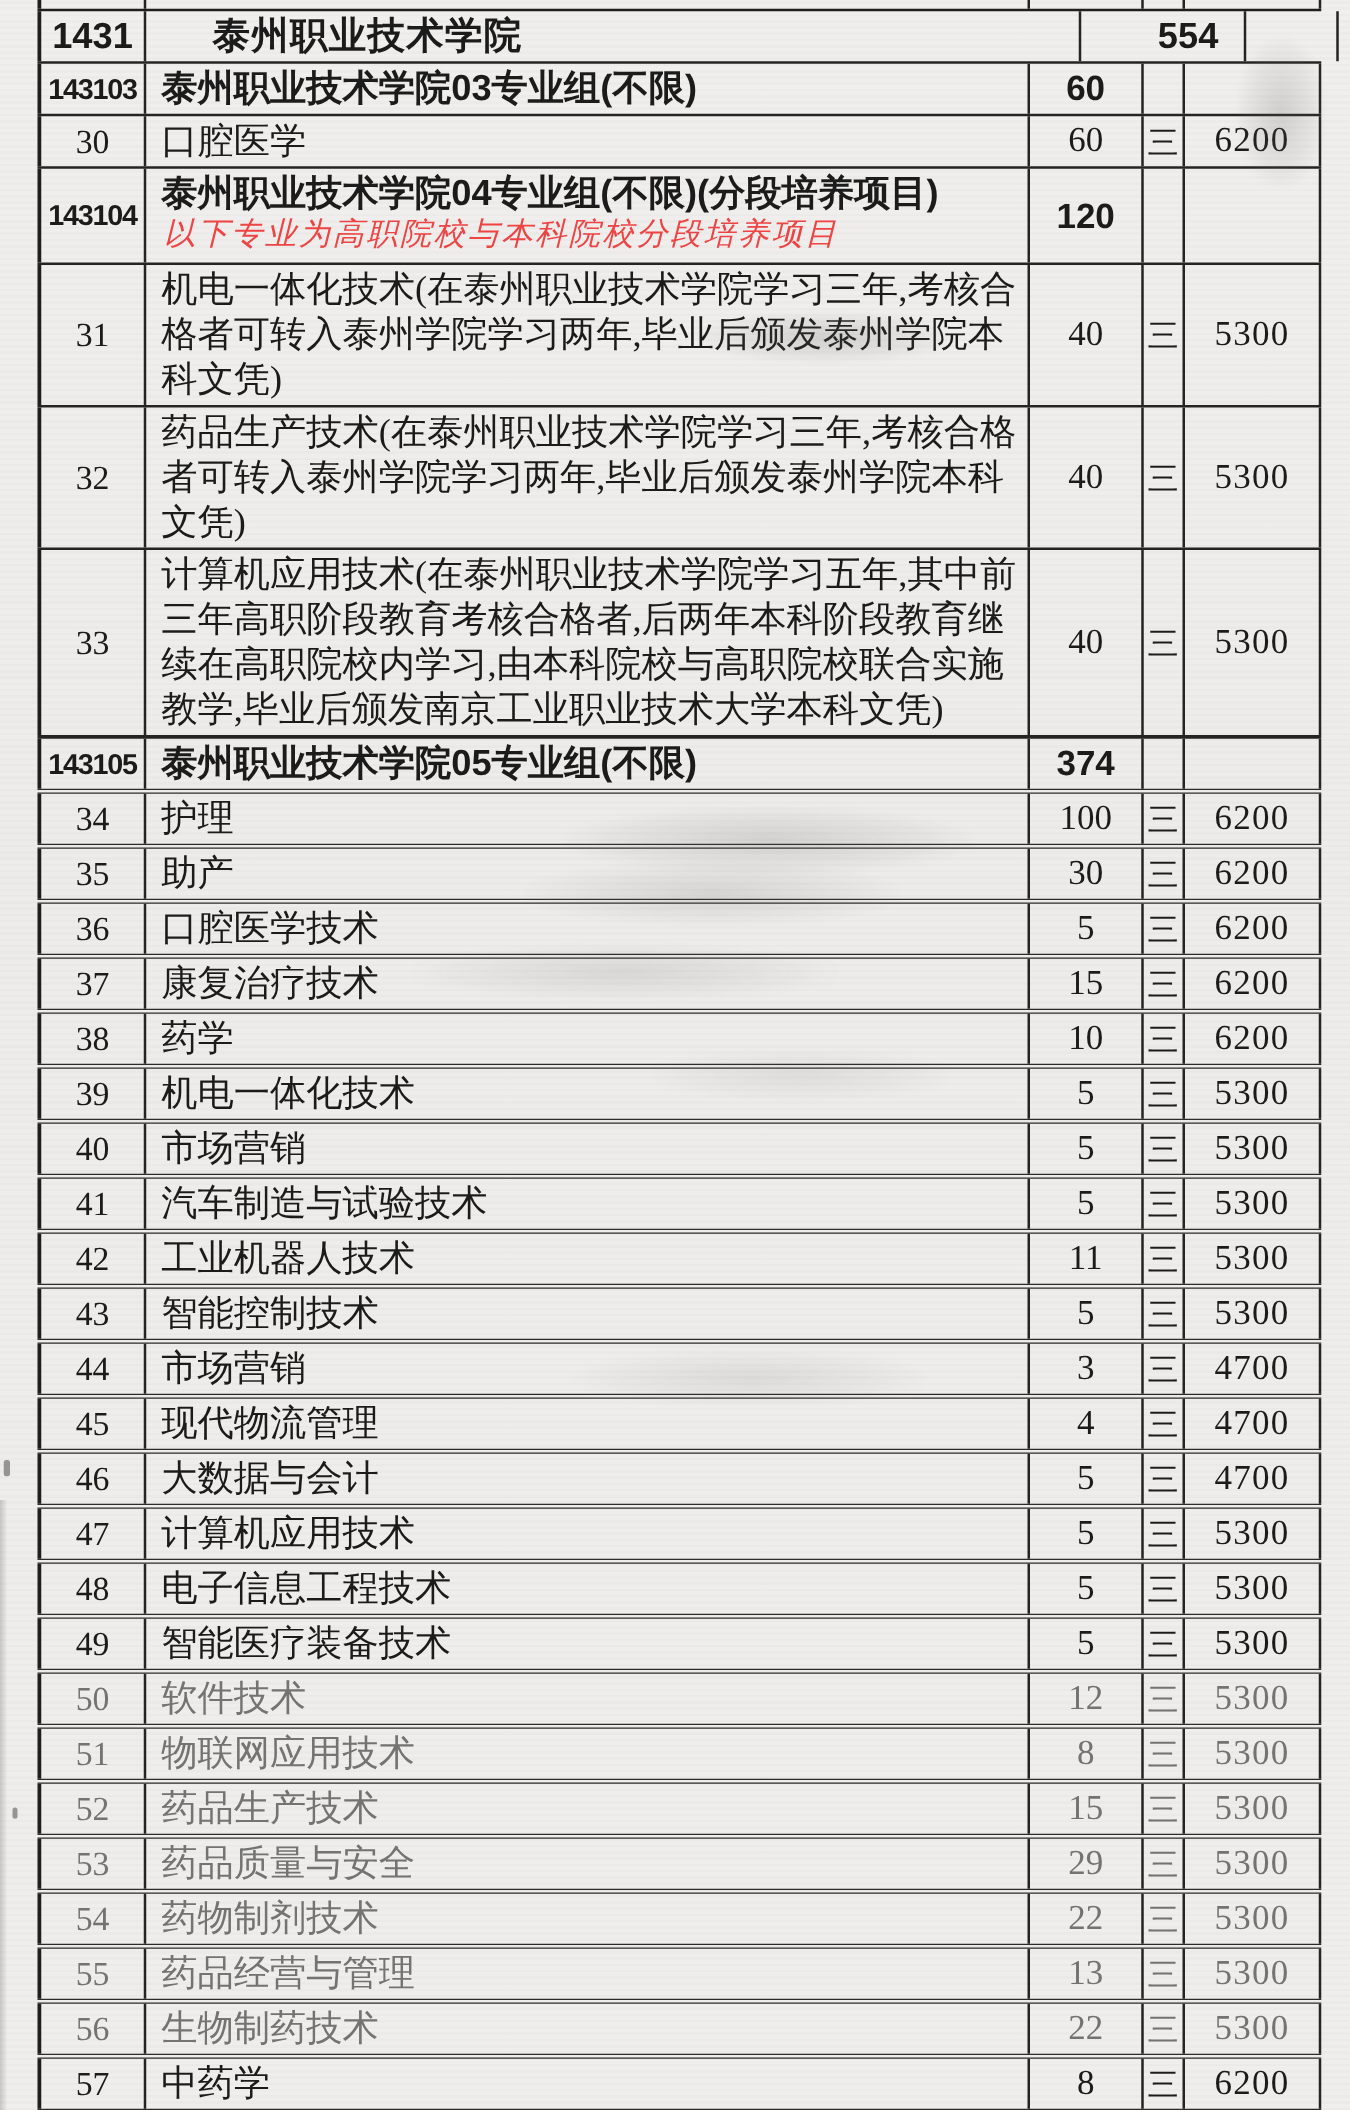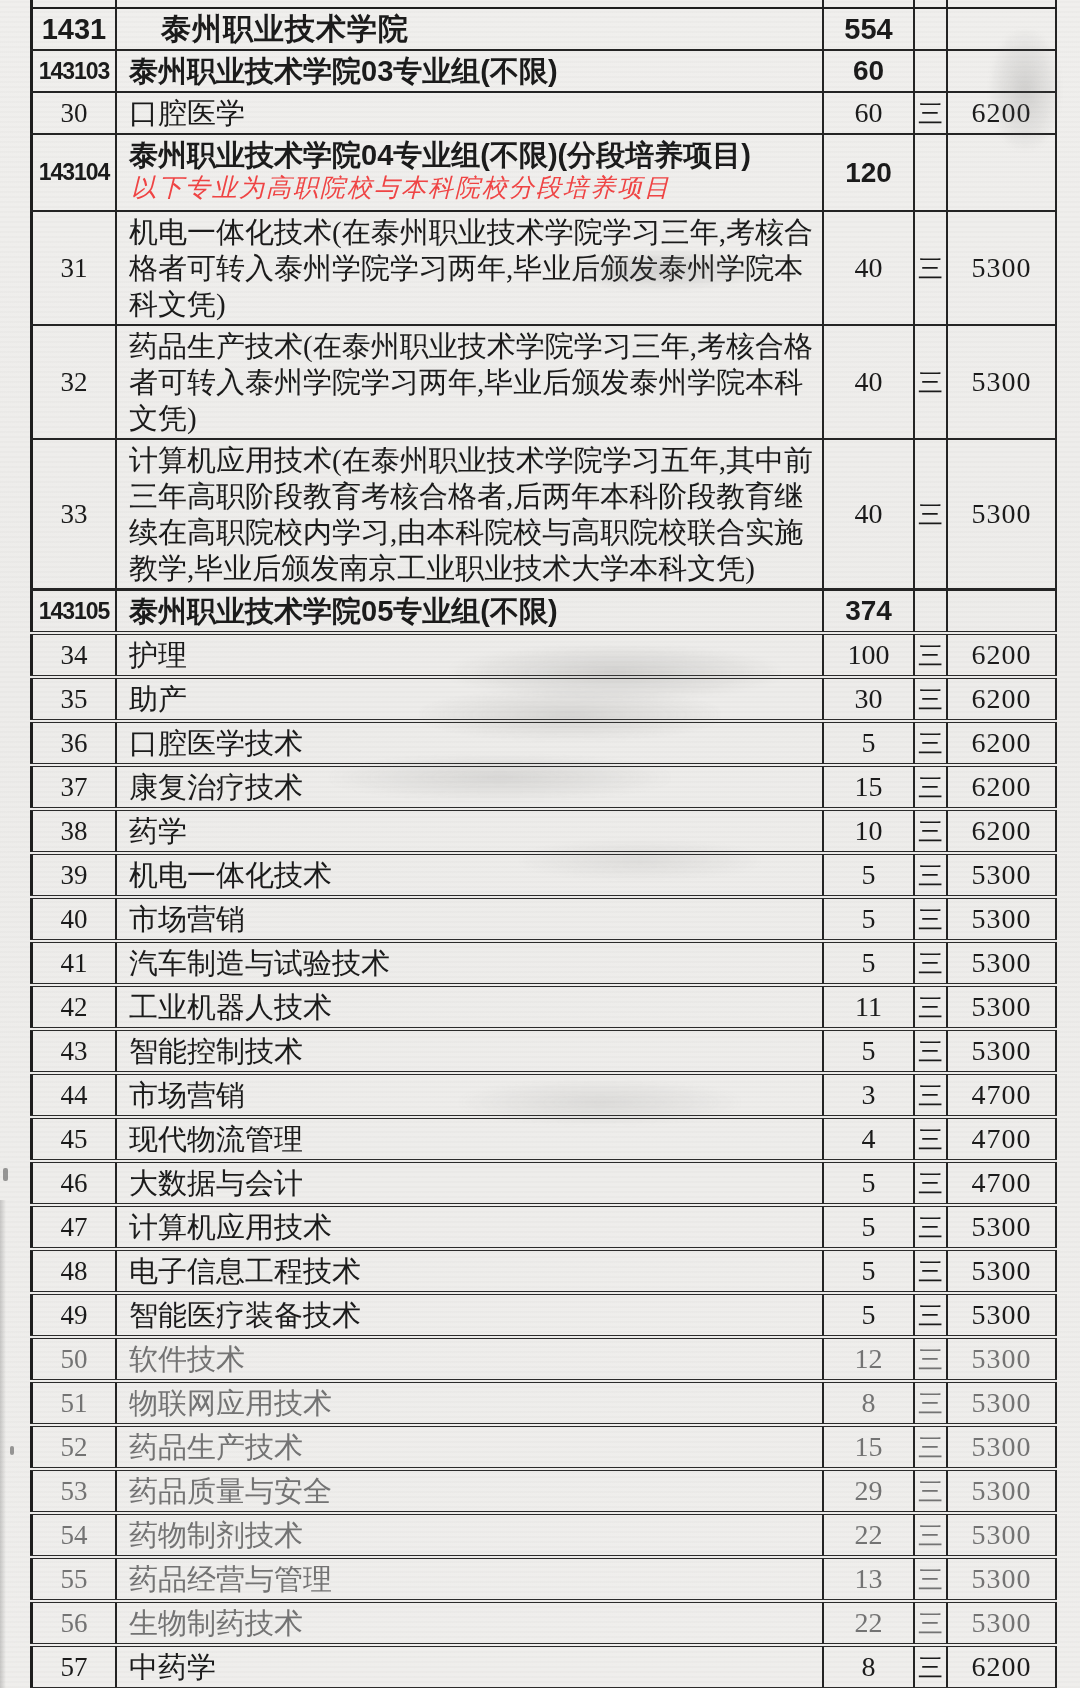--- a/index.html
+++ b/index.html
@@ -36,22 +36,22 @@
     flex-direction: column;
     align-items: flex-start;
     justify-content: center;
     padding: 2px 8px 2px 12px;
   }
   .nm { line-height: 36px; }
   .note { font-style: italic; font-size: 25px; letter-spacing: 2px; line-height: 30px; padding: 0 0 5px 2px; color: #ef4444; }
   .note:empty { display: none; }
 
   
-  .k-school { min-height: 36px; }
-  .k-school .nm { font-family: "Liberation Sans", sans-serif; font-weight: 700; font-size: 30px; letter-spacing: 1px; margin-left: 32px; }
+  .k-school { min-height: 36px; gap: 41px; }
+  .k-school .nm { font-family: "Liberation Sans", sans-serif; font-weight: 700; font-size: 30px; letter-spacing: 1px; }
   .k-school .code { font-family: "Liberation Sans", sans-serif; font-weight: 700; font-size: 29px; }
   .k-school .plan { font-family: "Liberation Sans", sans-serif; font-weight: 700; font-size: 29px; }
 
   .k-group { min-height: 36px; }
   .k-group .nm { font-family: "Liberation Sans", sans-serif; font-weight: 700; font-size: 29px; }
   .k-group .code { font-family: "Liberation Sans", sans-serif; font-weight: 700; font-size: 23px; letter-spacing: -1px; }
   .k-group .plan { font-family: "Liberation Sans", sans-serif; font-weight: 700; font-size: 28px; }
 
   .k-major { min-height: 39px; }
   .k-major .nm { font-size: 29px; }

